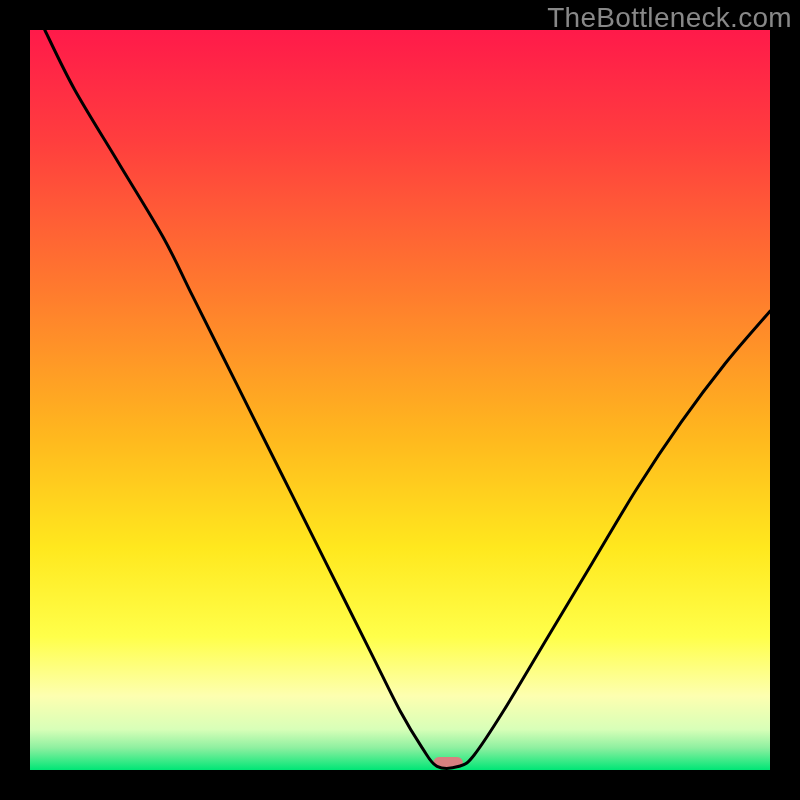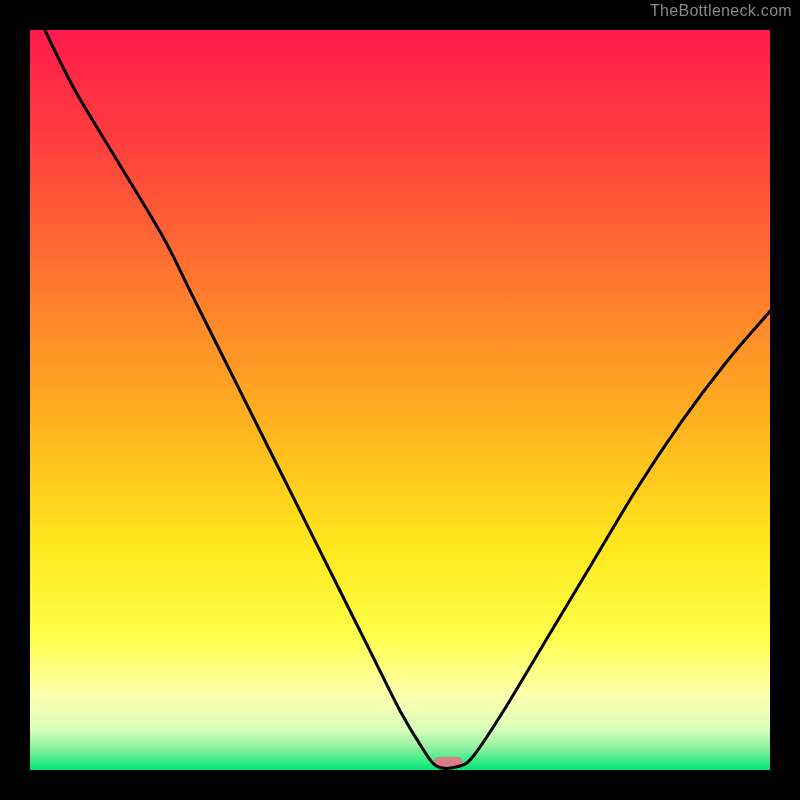--- a/index.html
+++ b/index.html
@@ -14,21 +14,21 @@
     position: relative;
     width: 800px;
     height: 800px;
   }
   .watermark {
     position: absolute;
     top: 2px;
     right: 8px;
     color: #888;
     font-family: Arial, sans-serif;
-    font-size: 16px;
+    font-size: 28px;
     font-weight: 500;
     z-index: 10;
     letter-spacing: 0.3px;
   }
   svg {
     display: block;
   }
 </style>
 </head>
 <body>

